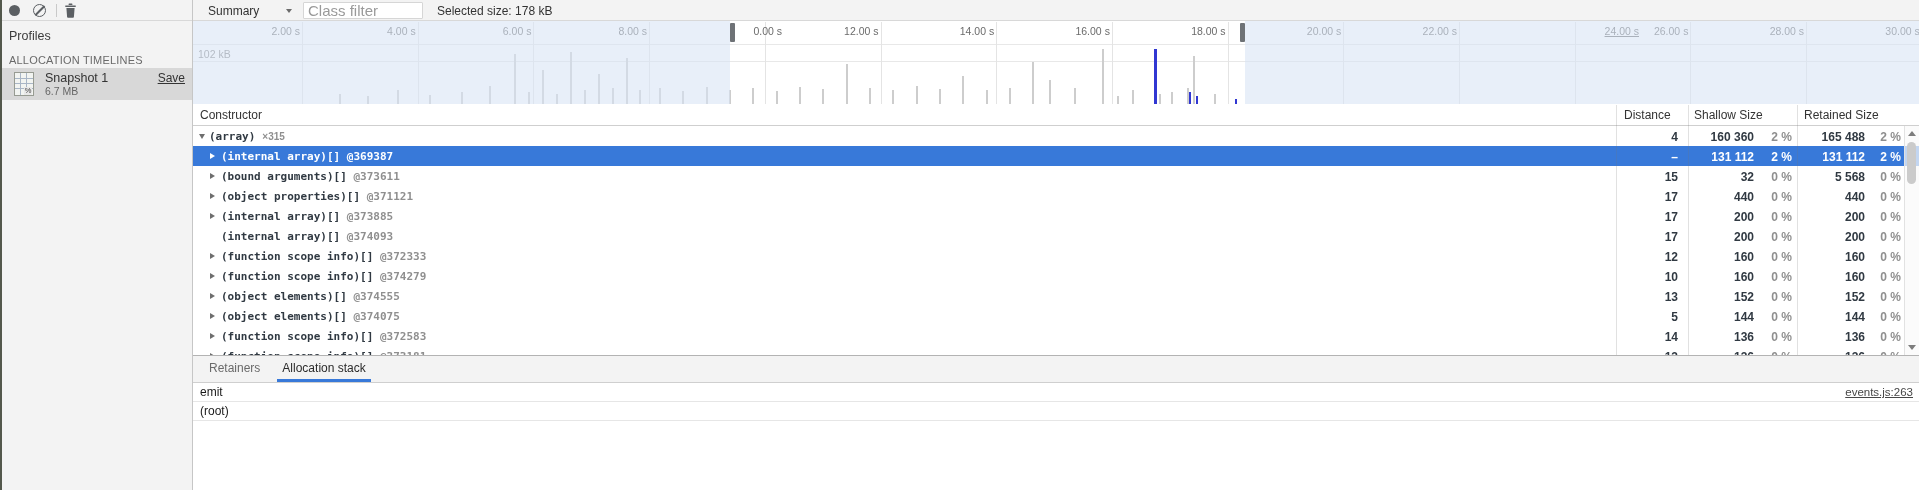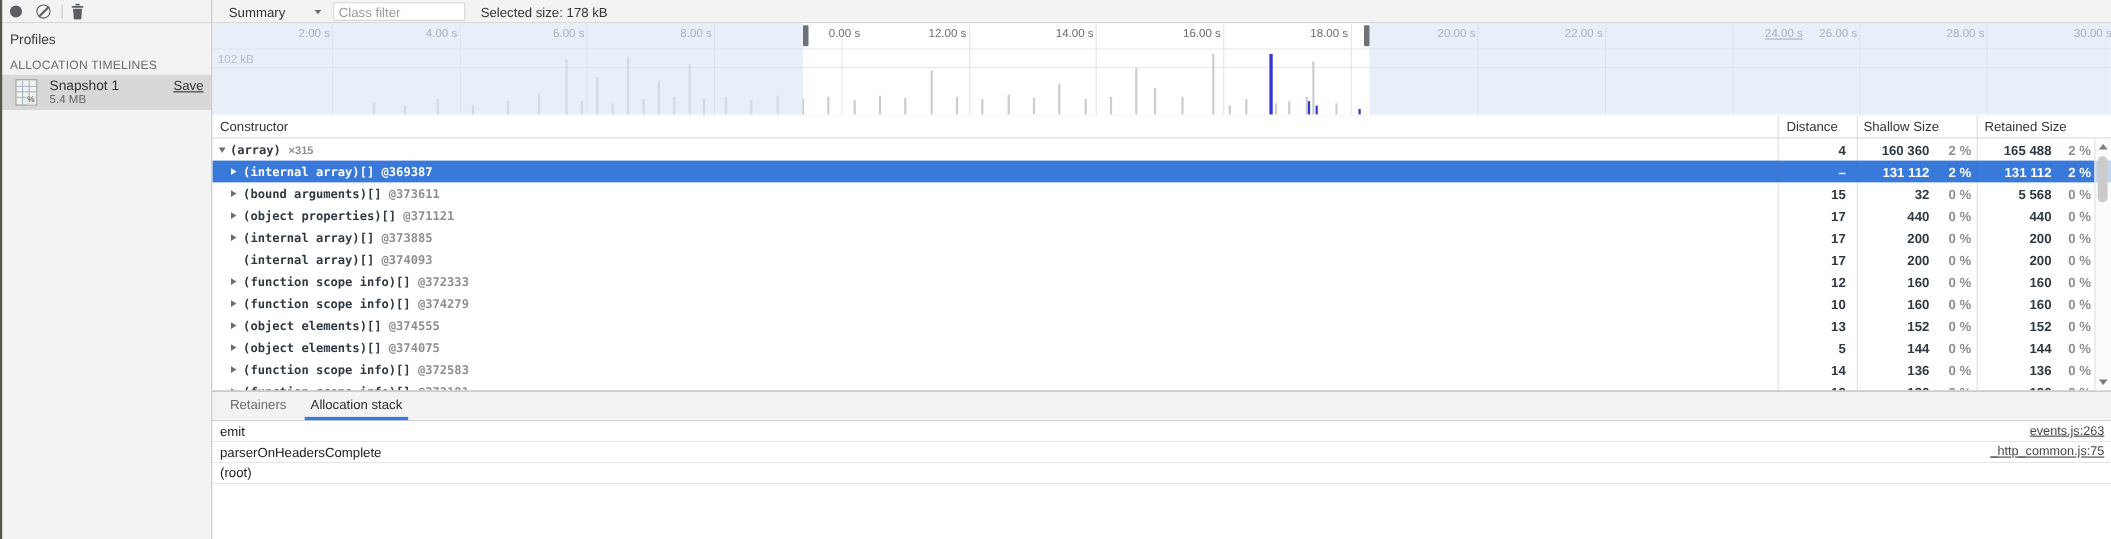--- a/index.html
+++ b/index.html
@@ -16,21 +16,21 @@
   .toolbar{left:0;top:0;width:1919px;height:21px;background:#f3f3f3;border-bottom:1px solid #d8d8d8;box-sizing:border-box;z-index:30;}
   .rec-btn{left:9px;top:5px;width:11px;height:11px;border-radius:50%;background:#5b5f63;}
   .block-btn{left:33px;top:4px;width:11px;height:11px;border:1.5px solid #5b5f63;border-radius:50%;}
   .block-btn::after{content:"";position:absolute;left:4.5px;top:-1px;width:1.5px;height:13px;background:#5b5f63;transform:rotate(45deg);}
   .tb-sep{left:56px;top:4px;width:1px;height:13px;background:#c9c9c9;}
   .trash-btn{left:64px;top:3px;width:13px;height:15px;}
   .vdiv{left:192px;top:0;width:1px;height:490px;background:#c6c6c6;z-index:35;}
   .summary-dd{left:200px;top:0;width:100px;height:21px;cursor:default;}
   .summary-txt{left:8px;top:4px;font-size:12px;color:#333;position:absolute;}
   .dd-arrow{position:absolute;left:86px;top:9px;width:0;height:0;border-top:4px solid #6b6b6b;border-left:3.5px solid transparent;border-right:3.5px solid transparent;}
-  .class-filter{left:303px;top:2px;width:120px;height:17px;box-sizing:border-box;border:1px solid #d6d6d6;border-radius:1px;font-family:"Liberation Sans",sans-serif;font-size:12px;padding:1px 4px;color:#333;background:#fff;}
+  .class-filter{left:303px;top:2px;width:120px;height:17px;box-sizing:border-box;border:1px solid #d6d6d6;border-radius:1px;font-family:"Liberation Sans",sans-serif;font-size:15px;padding:1px 4px;color:#333;background:#fff;}
   .class-filter::placeholder{color:#9a9a9a;}
   .sel-size{left:437px;top:4px;font-size:12px;color:#333;}
 
   
   .sidebar{left:2px;top:21px;width:190px;height:469px;background:#f3f3f3;}
   .profiles-lbl{left:7px;top:8px;font-size:12.5px;color:#3c3c3c;}
   .section-hdr{left:7px;top:33px;font-size:11px;color:#6a6a6a;letter-spacing:.2px;}
   .snap-item{left:0;top:47px;width:190px;height:32px;background:#d8d8d8;}
   .snap-icon{left:12px;top:4px;width:20px;height:24px;background:#f2f4f1;border:1px solid #979b92;box-sizing:border-box;}
   .snap-icon .gl{position:absolute;background:#a9b6c6;}
@@ -117,21 +117,21 @@
     <div class="abs snap-icon">
       <span class="gl" style="left:0;top:5px;width:18px;height:1px;"></span>
       <span class="gl" style="left:0;top:10px;width:18px;height:1px;"></span>
       <span class="gl" style="left:0;top:15px;width:18px;height:1px;"></span>
       <span class="gl" style="left:5px;top:0;width:1px;height:22px;"></span>
       <span class="gl" style="left:11px;top:0;width:1px;height:22px;"></span>
       <span class="pct">%</span>
     </div>
     <span class="abs snap-title">Snapshot 1</span>
     <span class="abs snap-save">Save</span>
-    <span class="abs snap-size">5.4 MB</span>
+    <span class="abs snap-size">6.7 MB</span>
   </div>
 </div>
 
 <div class="abs overview" id="overview">
   <div class="ruler-line"></div>
   <div class="kb-line"></div>
   <span class="ylabel">102 kB</span>
 <div class="vgrid" style="left: 109px;"></div>
     <div class="rlabel" style="left: 39px;">2.00 s</div>
     <div class="vgrid" style="left: 224.7px;"></div>
@@ -340,19 +340,15 @@
   </div>
 </div>
 
 <div class="abs tabsbar" id="tabsbar"><div class="tab" style="display: inline-block;">Retainers</div><div class="tab active" style="display: inline-block;">Allocation stack</div></div>
 <div class="abs stack" id="stack">
     <div class="srow">
       <div class="sfn" style="display: inline;">emit</div>
       <span class="sloc">events.js:263</span>
     </div>
     <div class="srow">
-      <div class="sfn" style="display: inline;">parserOnHeadersComplete</div>
-      <span class="sloc">_http_common.js:75</span>
-    </div>
-    <div class="srow">
       <div class="sfn" style="display: inline;">(root)</div>
     </div>
   </div>
 
 </body></html>

